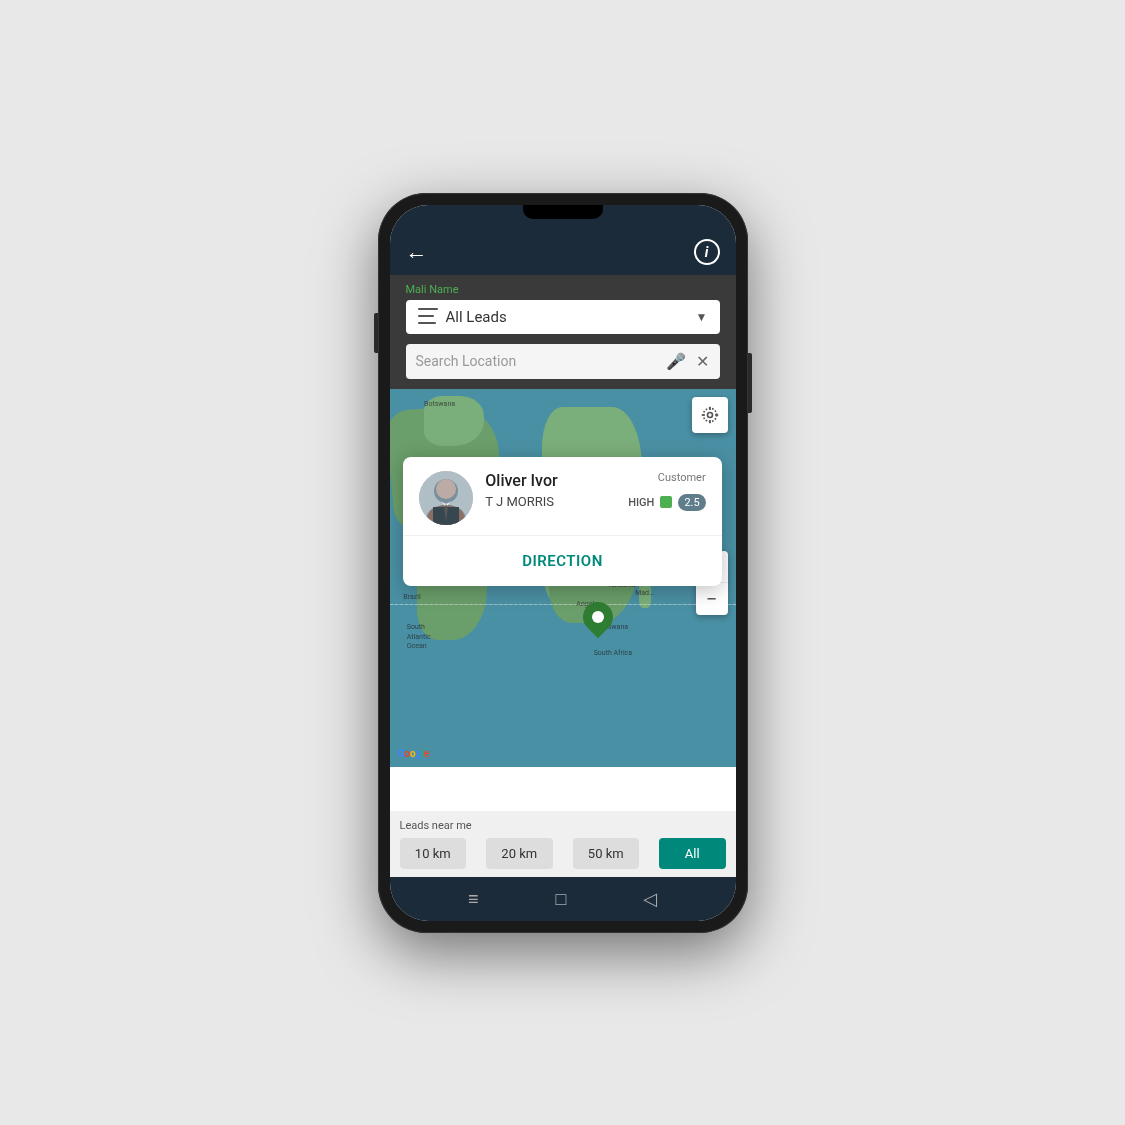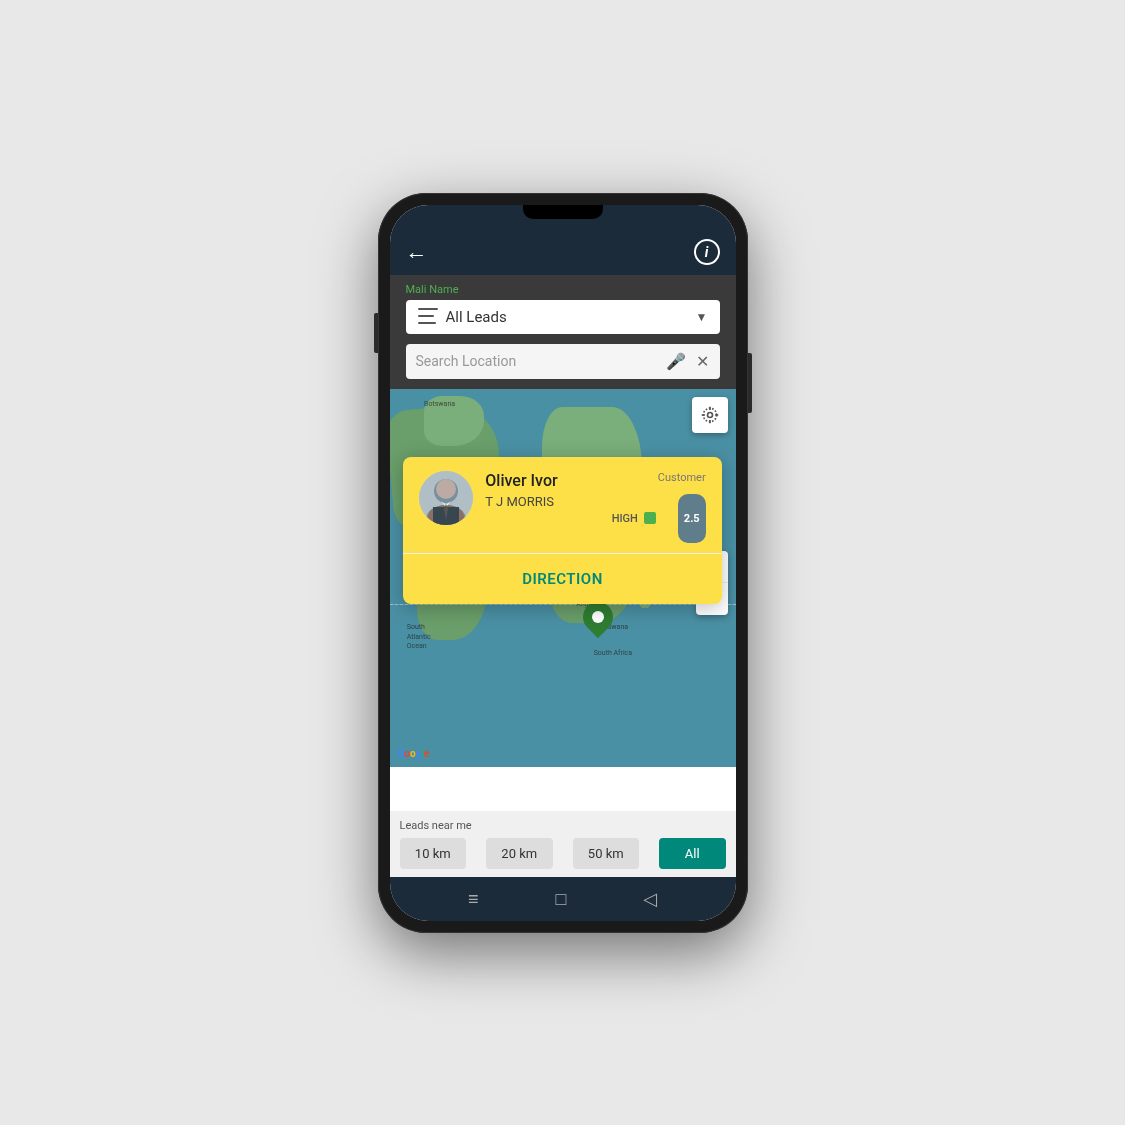--- a/index.html
+++ b/index.html
@@ -367,21 +367,21 @@
       border-radius: 50%;
       transform: rotate(45deg);
     }
 
     
     .popup-card {
       position: absolute;
       top: 18%;
       left: 4%;
       right: 4%;
-      background: #fde047;
+      background: #ffffff;
       border-radius: 8px;
       box-shadow: 0 4px 20px rgba(0,0,0,0.25);
       z-index: 10;
       overflow: hidden;
     }
 
     .popup-header {
       display: flex;
       align-items: flex-start;
       padding: 14px 16px 10px;
@@ -456,24 +456,23 @@
       width: 12px;
       height: 12px;
       background: #4CAF50;
       border-radius: 2px;
     }
 
     .score-badge {
       background: #607d8b;
       color: #fff;
       font-size: 11px;
-      font-weight: 700;
-      padding: 18px 6px;
+      font-weight: 400;
+      padding: 2px 6px;
       border-radius: 10px;
-      margin-left: 16px;
     }
 
     .popup-actions {
       display: flex;
       flex-direction: column;
     }
 
     .popup-action-btn {
       padding: 16px;
       text-align: center;

